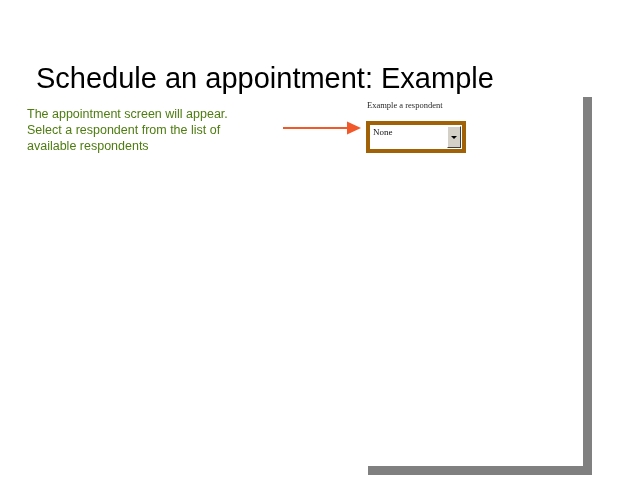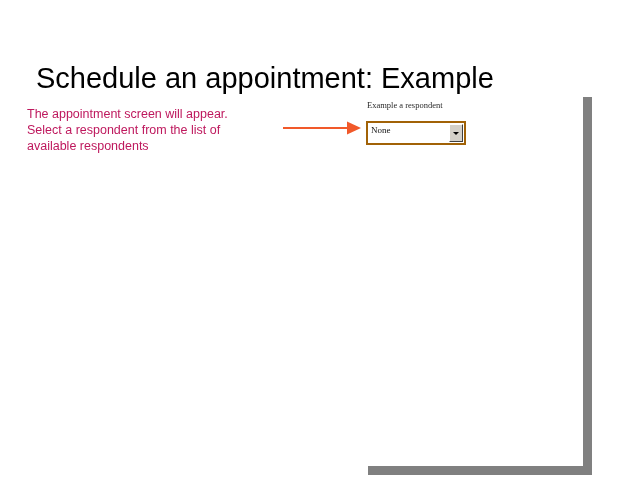--- a/index.html
+++ b/index.html
@@ -35,21 +35,21 @@
   }
 
   
   #body-text {
     position: absolute;
     left: 27px;
     top: 93px;
     width: 228px;
     font-size: 12.5px;
     line-height: 16px;
-    color: #be185d;
+    color: #4d7c0f;
   }
 
   
   .frame-bar {
     position: absolute;
     background: #808080;
   }
   #frame-vertical {
     left: 583px;
     top: 97px;
@@ -72,24 +72,24 @@
     font-size: 8.5px;
     line-height: 11px;
     color: #2b2b2b;
     white-space: nowrap;
   }
   #respondent-select {
     position: absolute;
     left: 366px;
     top: 121px;
     width: 100px;
-    height: 24px;
+    height: 32px;
     box-sizing: border-box;
     background: #ffffff;
-    border: 2px solid #a16207;
+    border: 4px solid #a16207;
     display: flex;
     align-items: stretch;
   }
   #respondent-select-value {
     flex: 1 1 auto;
     font-family: "Liberation Serif", serif;
     font-size: 9px;
     line-height: 14px;
     color: #111111;
     padding-left: 3px;

